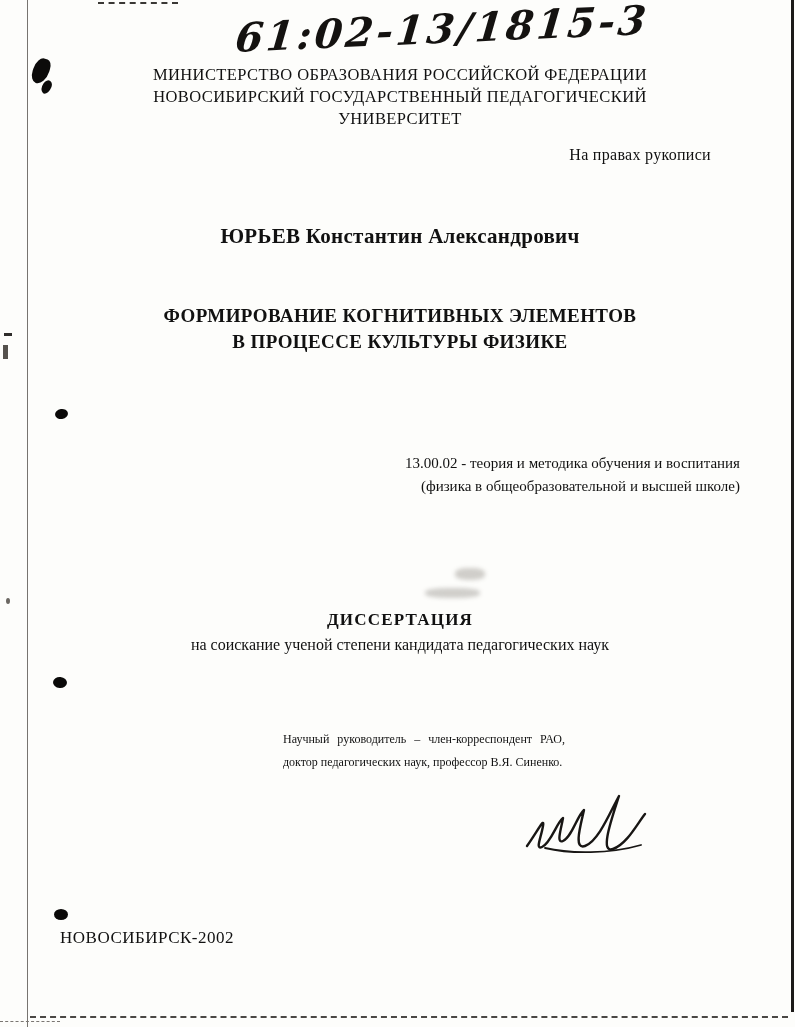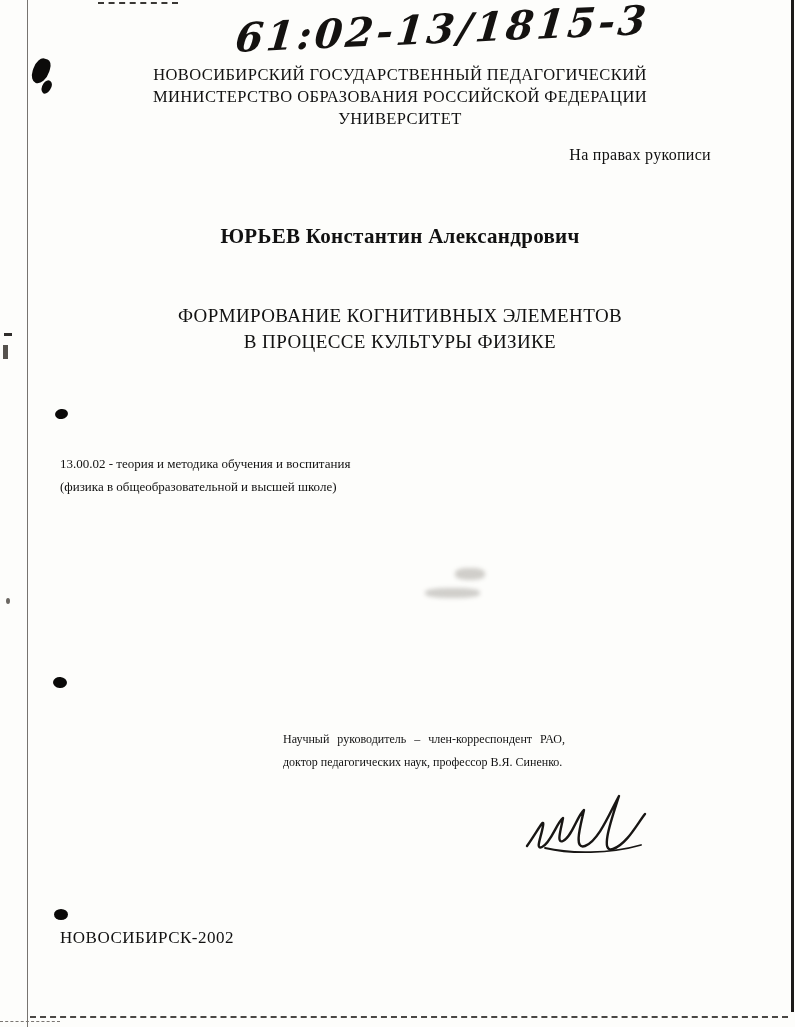--- a/index.html
+++ b/index.html
@@ -67,29 +67,29 @@
   .author {
     position: absolute; left: 60px; top: 224px; width: 680px;
     text-align: center;
     font-weight: bold;
     font-size: 21px;
     letter-spacing: .3px;
   }
   .title {
     position: absolute; left: 60px; top: 303px; width: 680px;
     text-align: center;
-    font-weight: normal;
+    font-weight: bold;
     font-size: 19px;
     line-height: 26px;
     letter-spacing: .4px;
   }
   .specialty {
     position: absolute; left: 60px; top: 452px; width: 680px;
-    text-align: left;
-    font-size: 13px;
+    text-align: right;
+    font-size: 15px;
     line-height: 23px;
   }
   .doc-type {
     position: absolute; left: 60px; top: 610px; width: 680px;
     text-align: center;
     font-size: 17px;
     font-weight: bold;
     letter-spacing: 1.2px;
   }
   .degree {
@@ -153,42 +153,44 @@
 
   <div class="edge-left"></div>
   <div class="edge-right"></div>
   <div class="edge-top-dash"></div>
   <div class="edge-bottom-dash"></div>
   <div class="edge-bottom-dash2"></div>
 
   <div class="catalog">61:02-13/1815-3</div>
 
   <div class="ministry">
+    <div>МИНИСТЕРСТВО ОБРАЗОВАНИЯ РОССИЙСКОЙ ФЕДЕРАЦИИ</div>
     <div>НОВОСИБИРСКИЙ ГОСУДАРСТВЕННЫЙ ПЕДАГОГИЧЕСКИЙ</div>
-    <div>МИНИСТЕРСТВО ОБРАЗОВАНИЯ РОССИЙСКОЙ ФЕДЕРАЦИИ</div>
     <div>УНИВЕРСИТЕТ</div>
   </div>
 
   <div class="manuscript">На правах рукописи</div>
 
   <div class="author">ЮРЬЕВ Константин Александрович</div>
 
   <div class="title">
     <div>ФОРМИРОВАНИЕ КОГНИТИВНЫХ ЭЛЕМЕНТОВ</div>
     <div>В ПРОЦЕССЕ КУЛЬТУРЫ ФИЗИКЕ</div>
   </div>
 
   <div class="specialty">
     <div>13.00.02 - теория и методика обучения и воспитания</div>
     <div>(физика в общеобразовательной и высшей школе)</div>
   </div>
 
   <div class="smudge1"></div>
   <div class="smudge2"></div>
 
+  <div class="doc-type">ДИССЕРТАЦИЯ</div>
+  <div class="degree">на соискание ученой степени кандидата педагогических наук</div>
 
   <div class="supervisor">
     <div class="l1">Научный руководитель – член-корреспондент РАО,</div>
     <div>доктор педагогических наук, профессор В.Я. Синенко.</div>
   </div>
 
   <div class="signature">
     <svg width="150" height="80" viewBox="0 0 150 80">
       <path d="M12 58 C 22 44, 30 28, 28 38 C 26 50, 20 62, 27 59
                C 36 55, 42 34, 48 30 C 46 42, 41 56, 48 53

